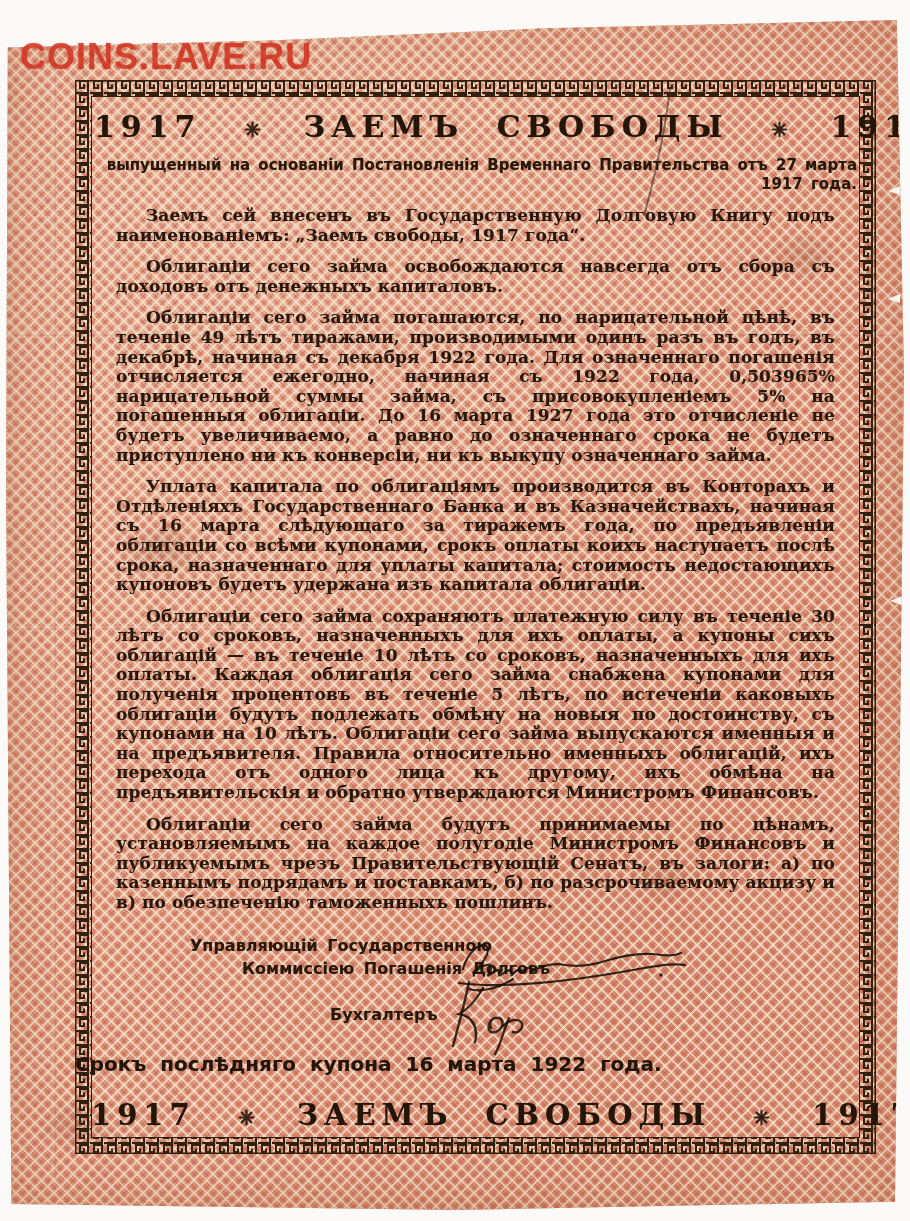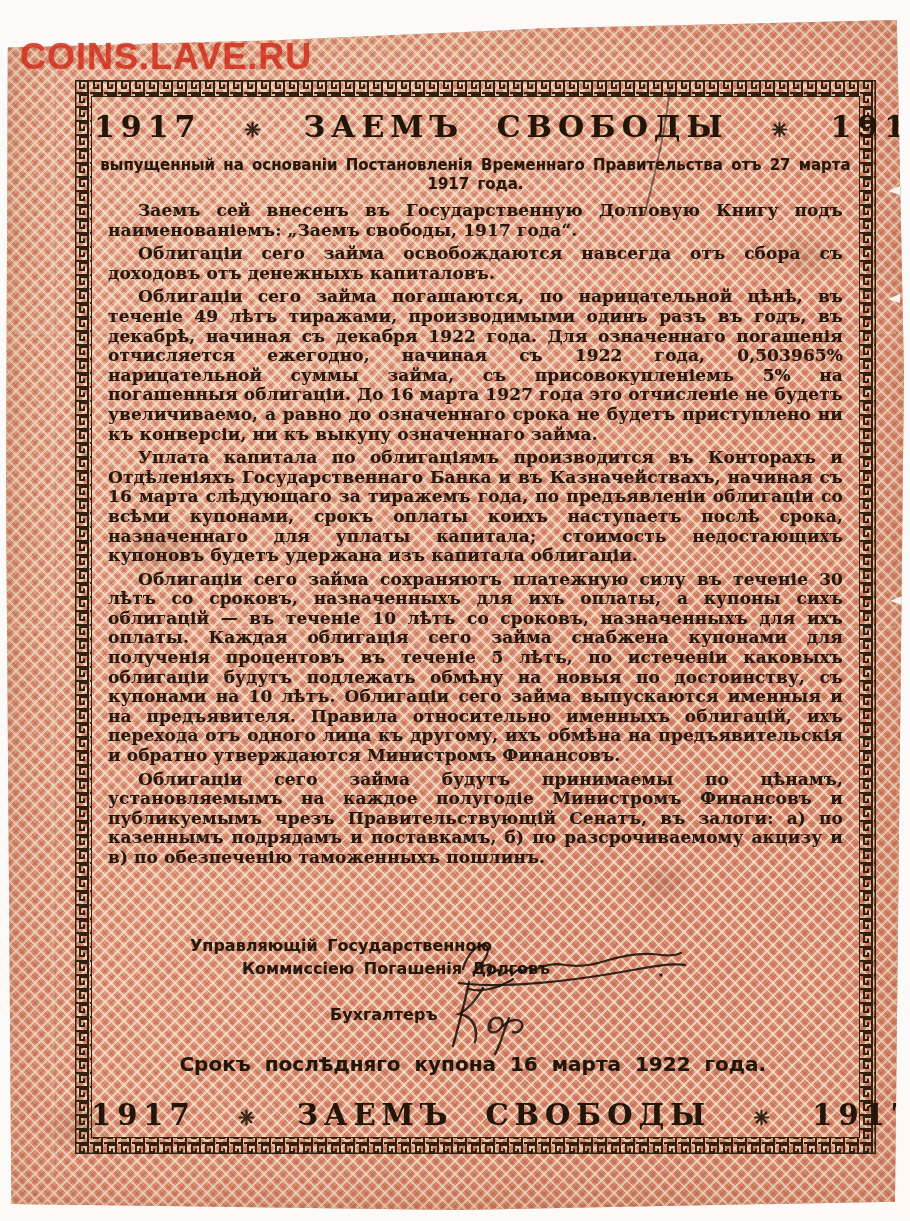--- a/index.html
+++ b/index.html
@@ -33,31 +33,31 @@
   .frame{position:absolute;left:69px;top:66px;width:801px;height:1074px;}
   .border-svg{position:absolute;left:0;top:0;}
   
   .content{position:absolute;left:19px;right:19px;top:16px;bottom:16px;color:#27170c;}
   .btitle{text-align:center;font-weight:bold;font-size:30px;line-height:40px;
     letter-spacing:6px;word-spacing:16px;color:#241509;margin-top:11px;
     text-shadow:0 0 1px rgba(40,22,10,.4);white-space:nowrap;}
   .btitle .star{display:inline-block;width:17px;height:17px;vertical-align:-1px;
     margin:0 10px;opacity:.9;}
   .subtitle{font-family:"DejaVu Sans",sans-serif;font-weight:bold;font-size:15px;
-    line-height:19px;text-align:center;margin-top:9px;word-spacing:3px;
+    line-height:19px;text-align:right;margin-top:9px;word-spacing:3px;
     color:#281809;text-shadow:0 0 1px rgba(40,22,10,.35);}
   .terms{margin-top:7px;padding:0 10px;text-align:justify;font-weight:bold;
     font-size:17px;line-height:19.6px;letter-spacing:.1px;
     text-shadow:0 0 1px rgba(40,22,10,.3);}
-  .terms p{margin:4px;text-indent:30px;}
+  .terms p{margin:12px;text-indent:30px;}
   .siglabel{position:absolute;font-family:"DejaVu Sans",sans-serif;font-weight:bold;
     font-size:16px;color:#281809;white-space:nowrap;word-spacing:4px;
     text-shadow:0 0 1px rgba(40,22,10,.3);}
   .sig{position:absolute;}
-  .coupon{position:absolute;left:0;right:110px;top:972px;text-align:right;
+  .coupon{position:absolute;left:0;right:110px;top:972px;text-align:left;
     font-family:"DejaVu Sans",sans-serif;font-weight:bold;font-size:20px;
     word-spacing:7px;color:#241509;text-shadow:0 0 1px rgba(40,22,10,.35);}
   .btitle.bottom{position:absolute;left:0;right:0;top:999px;margin:16px;font-size:29px;}
   
   .watermark{position:absolute;left:20px;top:36px;z-index:9;
     font-family:"Liberation Sans",sans-serif;font-weight:bold;font-size:36px;
     letter-spacing:1px;color:#d02e1c;opacity:.85;
     text-shadow:0 0 2px rgba(208,46,28,.4);}
   .scratch{position:absolute;z-index:5;}
 </style>

